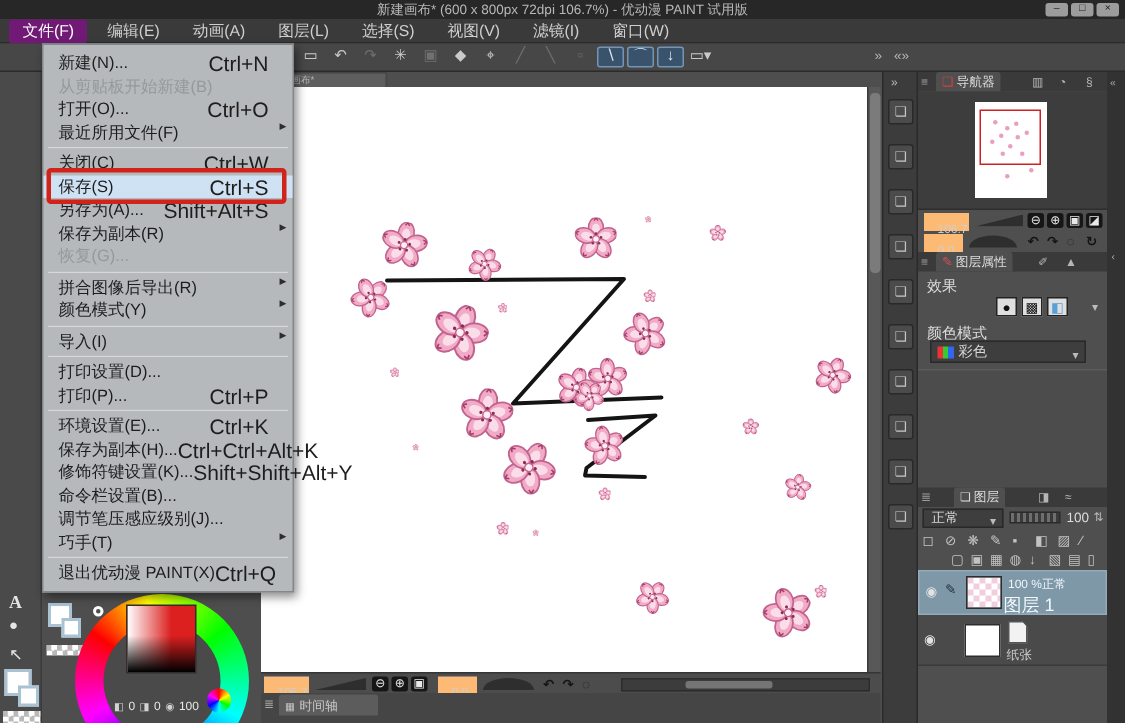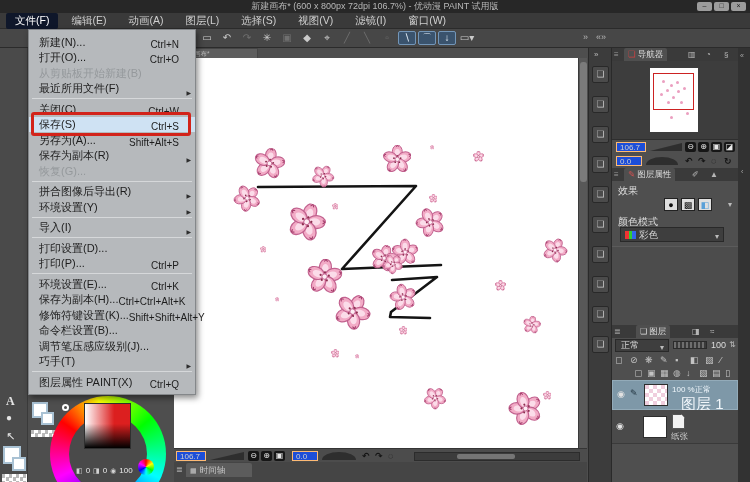--- a/index.html
+++ b/index.html
@@ -10,42 +10,42 @@
 
 #titlebar{left:0;top:0;width:750px;height:13px;background:#272727;color:#b8b8b8;font-size:9px;
   line-height:13px;text-align:center}
 #winctrls{position:absolute;right:4px;top:2px;display:flex;gap:2px}
 .winbtn{width:15px;height:9px;background:#9c9c9c;border-radius:2px;color:#1d1d1d;font-size:7px;
   line-height:8px;text-align:center}
 
 #menubar{left:0;top:13px;width:750px;height:16px;background:#3a3a3a;display:flex;align-items:center;
   padding-left:6px;gap:4px;border-bottom:1px solid #2b2b2b}
 .mb-item{color:#cfcfcf;font-size:10.5px;padding:1px 9px;border-radius:2px;white-space:nowrap}
-.mb-item.active{background:#0f172a;color:#fff}
+.mb-item.active{background:#701a75;color:#fff}
 
 #toolbar{left:0;top:29px;width:750px;height:19px;background:#474747;border-bottom:1px solid #2b2b2b}
 .tb-icon{position:absolute;top:2px;width:18px;height:14px;color:#cacaca;font-size:10px;line-height:14px;
   text-align:center;border-radius:2px}
 .tb-icon.disabled{color:#707070}
 .tb-icon.active{background:#3a536d;border:1px solid #7396b8;color:#e3edf6;line-height:12px}
 #license{position:absolute;left:457px;top:2.5px;width:120px;height:14px;background:#383838;
   border:1px solid #262626;color:#c6c6c6;font-size:8.5px;line-height:12px;text-align:center;white-space:nowrap}
 .tb-arrow{position:absolute;top:3px;color:#b5b5b5;font-size:9px}
 
 #doctab{left:174px;top:48px;width:84px;height:10px;background:#5e5e5e;color:#b8b8b8;font-size:6.5px;
   line-height:10px;padding-left:6px;border:1px solid #454545;border-bottom:none}
 #canvas{left:174px;top:58px;width:404px;height:390px;background:#fff;overflow:hidden}
 #strokes{position:absolute;left:0;top:0}
 .flower{position:absolute}
 
 #vscroll{left:578px;top:58px;width:9px;height:390px;background:#585858;border-left:1px solid #3a3a3a}
 #vthumb{position:absolute;left:1px;top:4px;width:7px;height:120px;background:#7b7b7b;border-radius:3px}
 
 #statusbar{left:174px;top:448px;width:413px;height:14px;background:#4c4c4c;border-top:1px solid #353535}
-.valbox{position:absolute;background:#1d4ed8;border:1px solid #fdba74;color:#cfcfcf;font-size:8px;
+.valbox{position:absolute;background:#1d4ed8;border:6px solid #fdba74;color:#cfcfcf;font-size:8px;
   line-height:9px;padding-left:3px}
 .wedge{position:absolute;background:#2e2e2e;clip-path:polygon(0 100%,100% 0,100% 100%)}
 .hump{position:absolute;background:#2e2e2e;border-radius:100% 100% 0 0/200% 200% 0 0}
 .sq-btn{position:absolute;width:11px;height:10px;background:#161616;color:#e8e8e8;font-size:8px;
   line-height:10px;text-align:center;border-radius:2px}
 .rot-glyph{position:absolute;color:#141414;font-weight:bold;font-size:9px}
 #hscroll{position:absolute;left:240px;top:2.5px;width:166px;height:9px;background:#3c3c3c;border:1px solid #2c2c2c}
 #hthumb{position:absolute;left:42px;top:1px;width:58px;height:5px;background:#757575;border-radius:2px}
 
 #timelinerow{left:174px;top:462px;width:413px;height:20px;background:#454545}
@@ -65,25 +65,25 @@
   background:linear-gradient(to top,#000,rgba(0,0,0,0) 55%),linear-gradient(to right,#fff,rgba(255,255,255,0) 65%),linear-gradient(#dc1f1f,#dc1f1f);
   border:1px solid #2f2f2f}
 .ringmark{position:absolute;width:7px;height:7px;border:2px solid #fff;border-radius:50%}
 #pickerrow{left:76px;top:466px;display:flex;align-items:center;gap:3px;color:#e8e8e8;font-size:8px}
 .pk-icon{font-size:7px;color:#d2d2d2}
 #rainbow{left:138px;top:459px;width:16px;height:16px;border-radius:50%;
   background:conic-gradient(#f00,#ff0,#0f0,#0ff,#00f,#f0f,#f00)}
 
 #filemenu{left:28px;top:29px;width:168px;background:#b6b9bc;border:1px solid #84878a;
   box-shadow:2px 3px 6px rgba(0,0,0,.45);padding:4px 0;z-index:50}
-.menu-item{position:relative;display:flex;align-items:flex-end;height:15.5px;padding:0 16px 0 10px;
+.menu-item{position:relative;display:flex;align-items:flex-start;height:15.5px;padding:0 16px 0 10px;
   font-size:11px;color:#1d1d1d;white-space:nowrap}
 .menu-item.hl{background:#cfe2f3}
 .menu-item.dis{color:#95999c}
-.mi-short{margin-left:auto;font-size:10px}
+.mi-short{margin-left:auto;font-size:14px}
 .mi-arrow{position:absolute;right:4px;font-size:6px;color:#2d2d2d}
 .menu-sep{height:1px;background:#8f9295;border-bottom:1px solid #d6d8da;margin:2px 3px}
 #redbox{left:31px;top:112px;width:160px;height:24px;border:3px solid #d2231a;border-radius:3px;z-index:60}
 
 #rightstrip{left:588px;top:48px;width:24px;height:434px;background:#3c3c3c;border-left:1px solid #2a2a2a;
   border-right:1px solid #2a2a2a}
 .rs-icon{position:absolute;left:3px;width:17px;height:17px;background:#4b4b4b;border:1px solid #292929;
   border-radius:2px;color:#c6c6c6;font-size:9px;line-height:15px;text-align:center}
 
 #rightpanel{left:612px;top:48px;width:126px;height:434px;background:#4f4f4f}
@@ -1119,29 +1119,29 @@
       <span class="pk-icon">◉</span>
       <span>100</span>
     </div>
   <div class="abs" id="rainbow"></div>
 
   <div class="abs" id="filemenu">
       <div class="menu-item">
         <span class="mi-label">新建(N)...</span>
         <span class="mi-short">Ctrl+N</span>
       </div>
-      <div class="menu-item">
-        <span class="mi-label">打开(O)...</span>
-        <span class="mi-short">Ctrl+O</span>
-      </div>
       <div class="menu-item dis">
         <span class="mi-label">从剪贴板开始新建(B)</span>
         <span class="mi-short"></span>
       </div>
       <div class="menu-item">
+        <span class="mi-label">打开(O)...</span>
+        <span class="mi-short">Ctrl+O</span>
+      </div>
+      <div class="menu-item">
         <span class="mi-label">最近所用文件(F)</span>
         <span class="mi-short"></span>
         <span class="mi-arrow">▶</span>
       </div>
       <div class="menu-sep"></div>
       <div class="menu-item">
         <span class="mi-label">关闭(C)</span>
         <span class="mi-short">Ctrl+W</span>
       </div>
       <div class="menu-item hl">
@@ -1161,21 +1161,21 @@
         <span class="mi-label">恢复(G)...</span>
         <span class="mi-short"></span>
       </div>
       <div class="menu-sep"></div>
       <div class="menu-item">
         <span class="mi-label">拼合图像后导出(R)</span>
         <span class="mi-short"></span>
         <span class="mi-arrow">▶</span>
       </div>
       <div class="menu-item">
-        <span class="mi-label">环境设置(Y)</span>
+        <span class="mi-label">颜色模式(Y)</span>
         <span class="mi-short"></span>
         <span class="mi-arrow">▶</span>
       </div>
       <div class="menu-sep"></div>
       <div class="menu-item">
         <span class="mi-label">导入(I)</span>
         <span class="mi-short"></span>
         <span class="mi-arrow">▶</span>
       </div>
       <div class="menu-sep"></div>
@@ -1208,21 +1208,21 @@
         <span class="mi-label">调节笔压感应级别(J)...</span>
         <span class="mi-short"></span>
       </div>
       <div class="menu-item">
         <span class="mi-label">巧手(T)</span>
         <span class="mi-short"></span>
         <span class="mi-arrow">▶</span>
       </div>
       <div class="menu-sep"></div>
       <div class="menu-item">
-        <span class="mi-label">图层属性 PAINT(X)</span>
+        <span class="mi-label">退出优动漫 PAINT(X)</span>
         <span class="mi-short">Ctrl+Q</span>
       </div>
     </div>
   <div class="abs" id="redbox"></div>
 
   <div class="abs" id="rightstrip">
       <span style="position: absolute; left: 5px; top: 2px; color: rgb(187, 187, 187); font-size: 8px;">»</span>
       <span class="rs-icon" style="top: 18px;">❏</span>
       <span class="rs-icon" style="top: 48px;">❏</span>
       <span class="rs-icon" style="top: 78px;">❏</span>
@@ -1329,21 +1329,21 @@
         <span class="l-ico" style="left: 100px; top: 2px;">▤</span>
         <span class="l-ico" style="left: 113px; top: 2px;">▯</span>
       </div>
 
     <div id="layerlist">
       <div id="lrow1">
         <span class="eye" style="top:8px">◉</span>
         <span style="position:absolute;left:17px;top:7px;font-size:9px;color:#20333f">✎</span>
         <div class="lthumb pinkchk" style="top:3px"></div>
         <span style="position:absolute;left:59px;top:3px;font-size:8px;color:#eef5fa">100 %正常</span>
-        <span style="position:absolute;left:68px;top:14px;font-size:15px;color:#f2f7fb">图层 1</span>
+        <span style="position:absolute;left:56px;top:14px;font-size:12px;color:#f2f7fb">图层 1</span>
       </div>
       <div id="lrow2">
         <span class="eye" style="top:11px">◉</span>
         <div class="lthumb" style="top:6px"></div>
         <div class="pageicon" style="left:60px;top:4px;width:13px;height:15px"></div>
         <span style="position:absolute;left:59px;top:21px;font-size:8.5px;color:#cfcfcf">纸张</span>
       </div>
     </div>
   </div>
 

